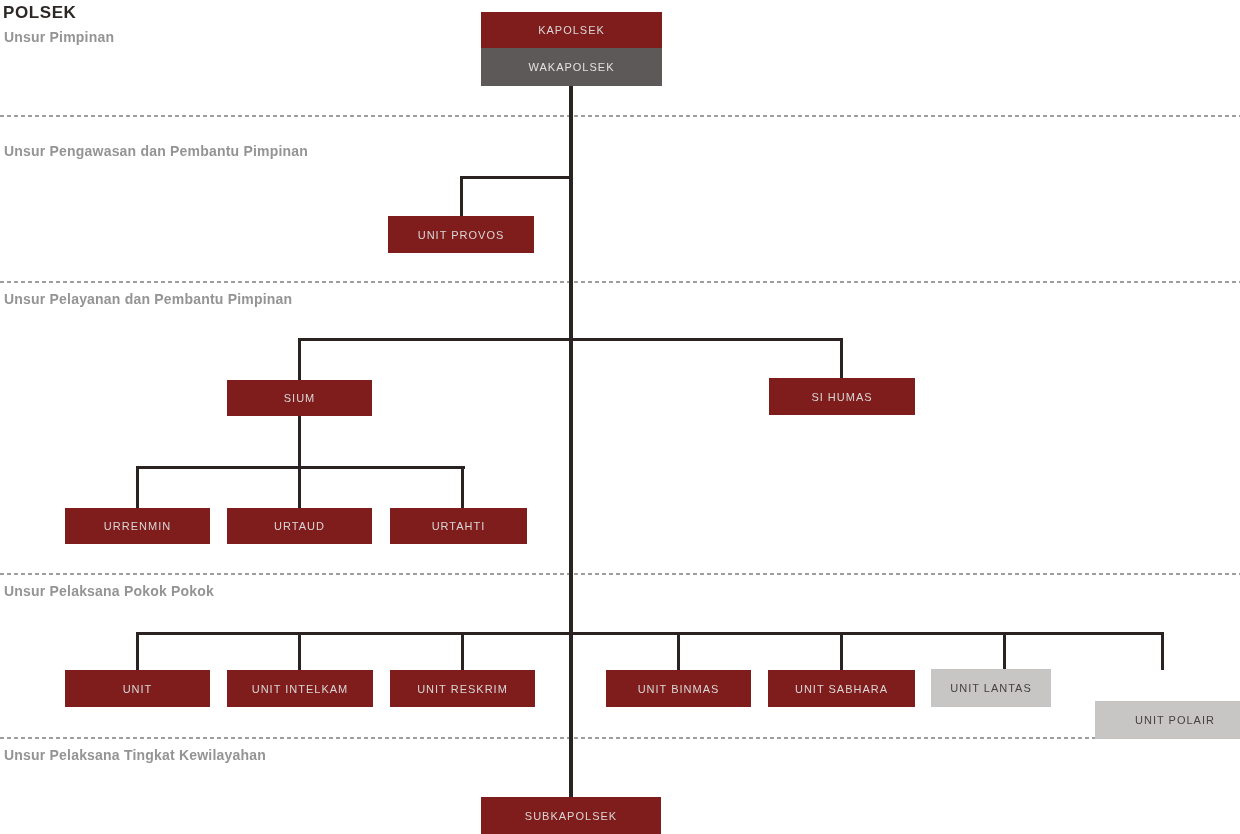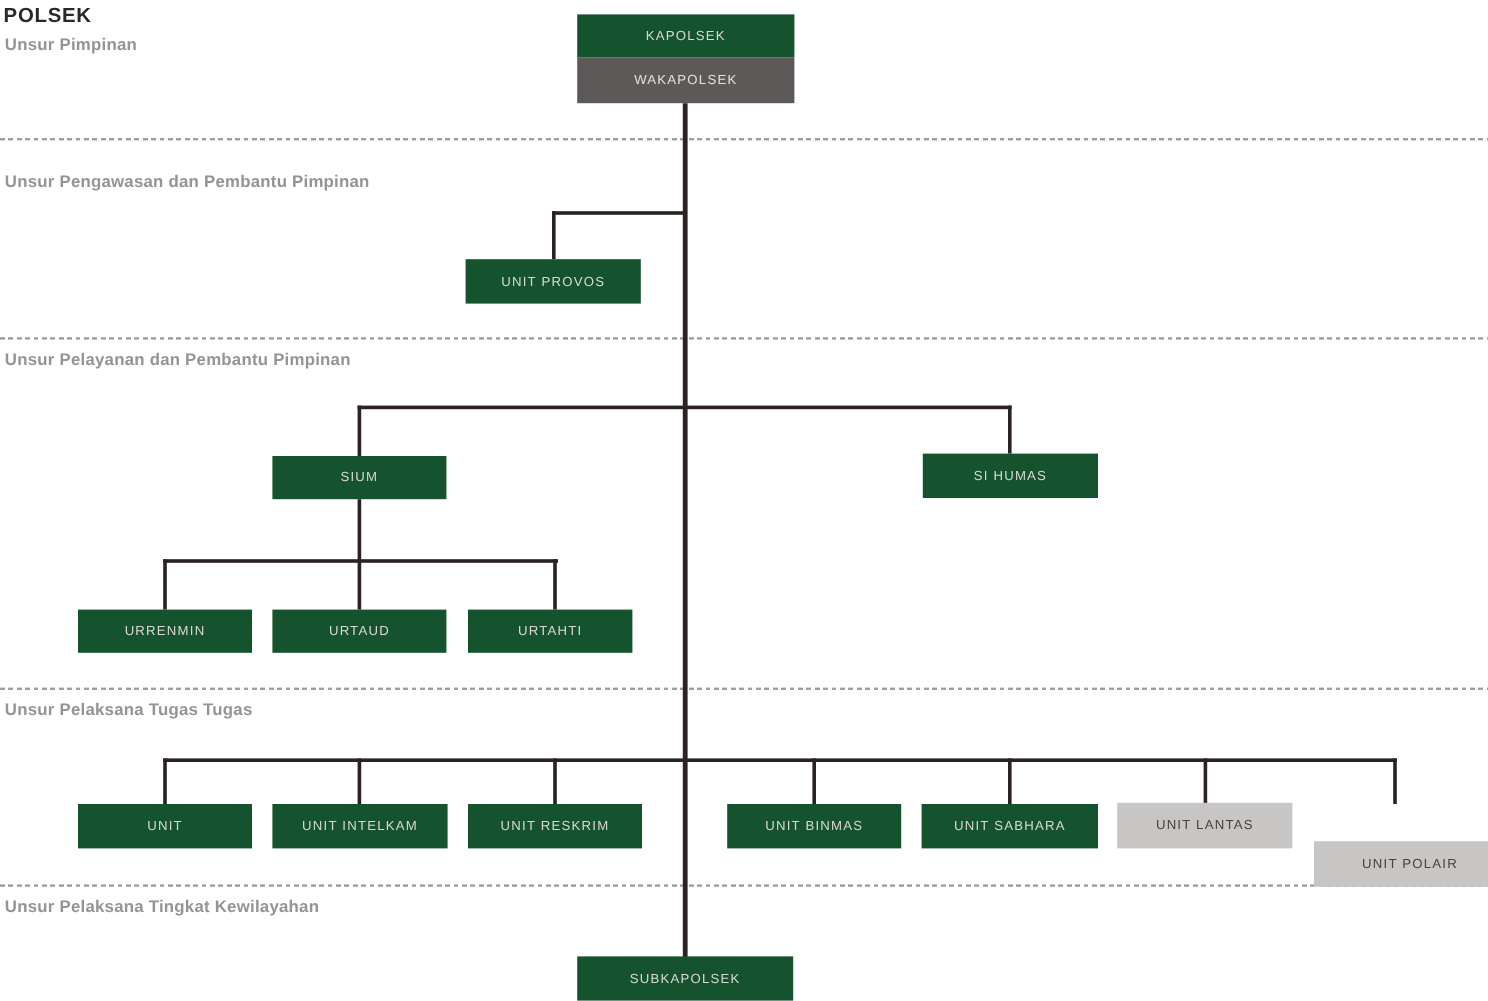--- a/index.html
+++ b/index.html
@@ -45,32 +45,32 @@
   }
   .node {
     position: absolute;
     display: flex;
     align-items: center;
     justify-content: center;
     font-size: 11px;
     letter-spacing: 1px;
     white-space: nowrap;
   }
-  .node.dark  { background: #14532d; color: #d9d7d6; }
+  .node.dark  { background: #7f1d1d; color: #d9d7d6; }
   .node.gray  { background: #5d5958; color: #e3e1e0; text-align: right; }
   .node.light { background: #c7c6c5; color: #474241; }
 </style>
 </head>
 <body>
 
 <div class="chart-title">POLSEK</div>
 <div class="section-label" style="top:29px">Unsur Pimpinan</div>
 <div class="section-label" style="top:143px">Unsur Pengawasan dan Pembantu Pimpinan</div>
 <div class="section-label" style="top:291px">Unsur Pelayanan dan Pembantu Pimpinan</div>
-<div class="section-label" style="top:583px">Unsur Pelaksana Tugas Tugas</div>
+<div class="section-label" style="top:583px">Unsur Pelaksana Pokok Pokok</div>
 <div class="section-label" style="top:747px">Unsur Pelaksana Tingkat Kewilayahan</div>
 
 <div class="divider" style="top:115px"></div>
 <div class="divider" style="top:281px"></div>
 <div class="divider" style="top:573px"></div>
 <div class="divider" style="top:737px"></div>
 
 <div>
   <div class="vline" style="left:569px;top:86px;width:4px;height:712px"></div>
 
@@ -103,15 +103,15 @@
 <div class="node dark" style="left:227px;top:380px;width:145px;height:36px">SIUM</div>
 <div class="node dark" style="left:769px;top:378px;width:146px;height:37px">SI HUMAS</div>
 <div class="node dark" style="left:65px;top:508px;width:145px;height:36px">URRENMIN</div>
 <div class="node dark" style="left:227px;top:508px;width:145px;height:36px">URTAUD</div>
 <div class="node dark" style="left:390px;top:508px;width:137px;height:36px">URTAHTI</div>
 <div class="node dark" style="left:65px;top:670px;width:145px;height:37px">UNIT</div>
 <div class="node dark" style="left:227px;top:670px;width:146px;height:37px">UNIT INTELKAM</div>
 <div class="node dark" style="left:390px;top:670px;width:145px;height:37px">UNIT RESKRIM</div>
 <div class="node dark" style="left:606px;top:670px;width:145px;height:37px">UNIT BINMAS</div>
 <div class="node dark" style="left:768px;top:670px;width:147px;height:37px">UNIT SABHARA</div>
-<div class="node light" style="left:931px;top:669px;width:146px;height:38px">UNIT LANTAS</div>
+<div class="node light" style="left:931px;top:669px;width:120px;height:38px">UNIT LANTAS</div>
 <div class="node light" style="left:1095px;top:701px;width:160px;height:38px">UNIT POLAIR</div>
 <div class="node dark" style="left:481px;top:797px;width:180px;height:37px">SUBKAPOLSEK</div>
 
 </body></html>

